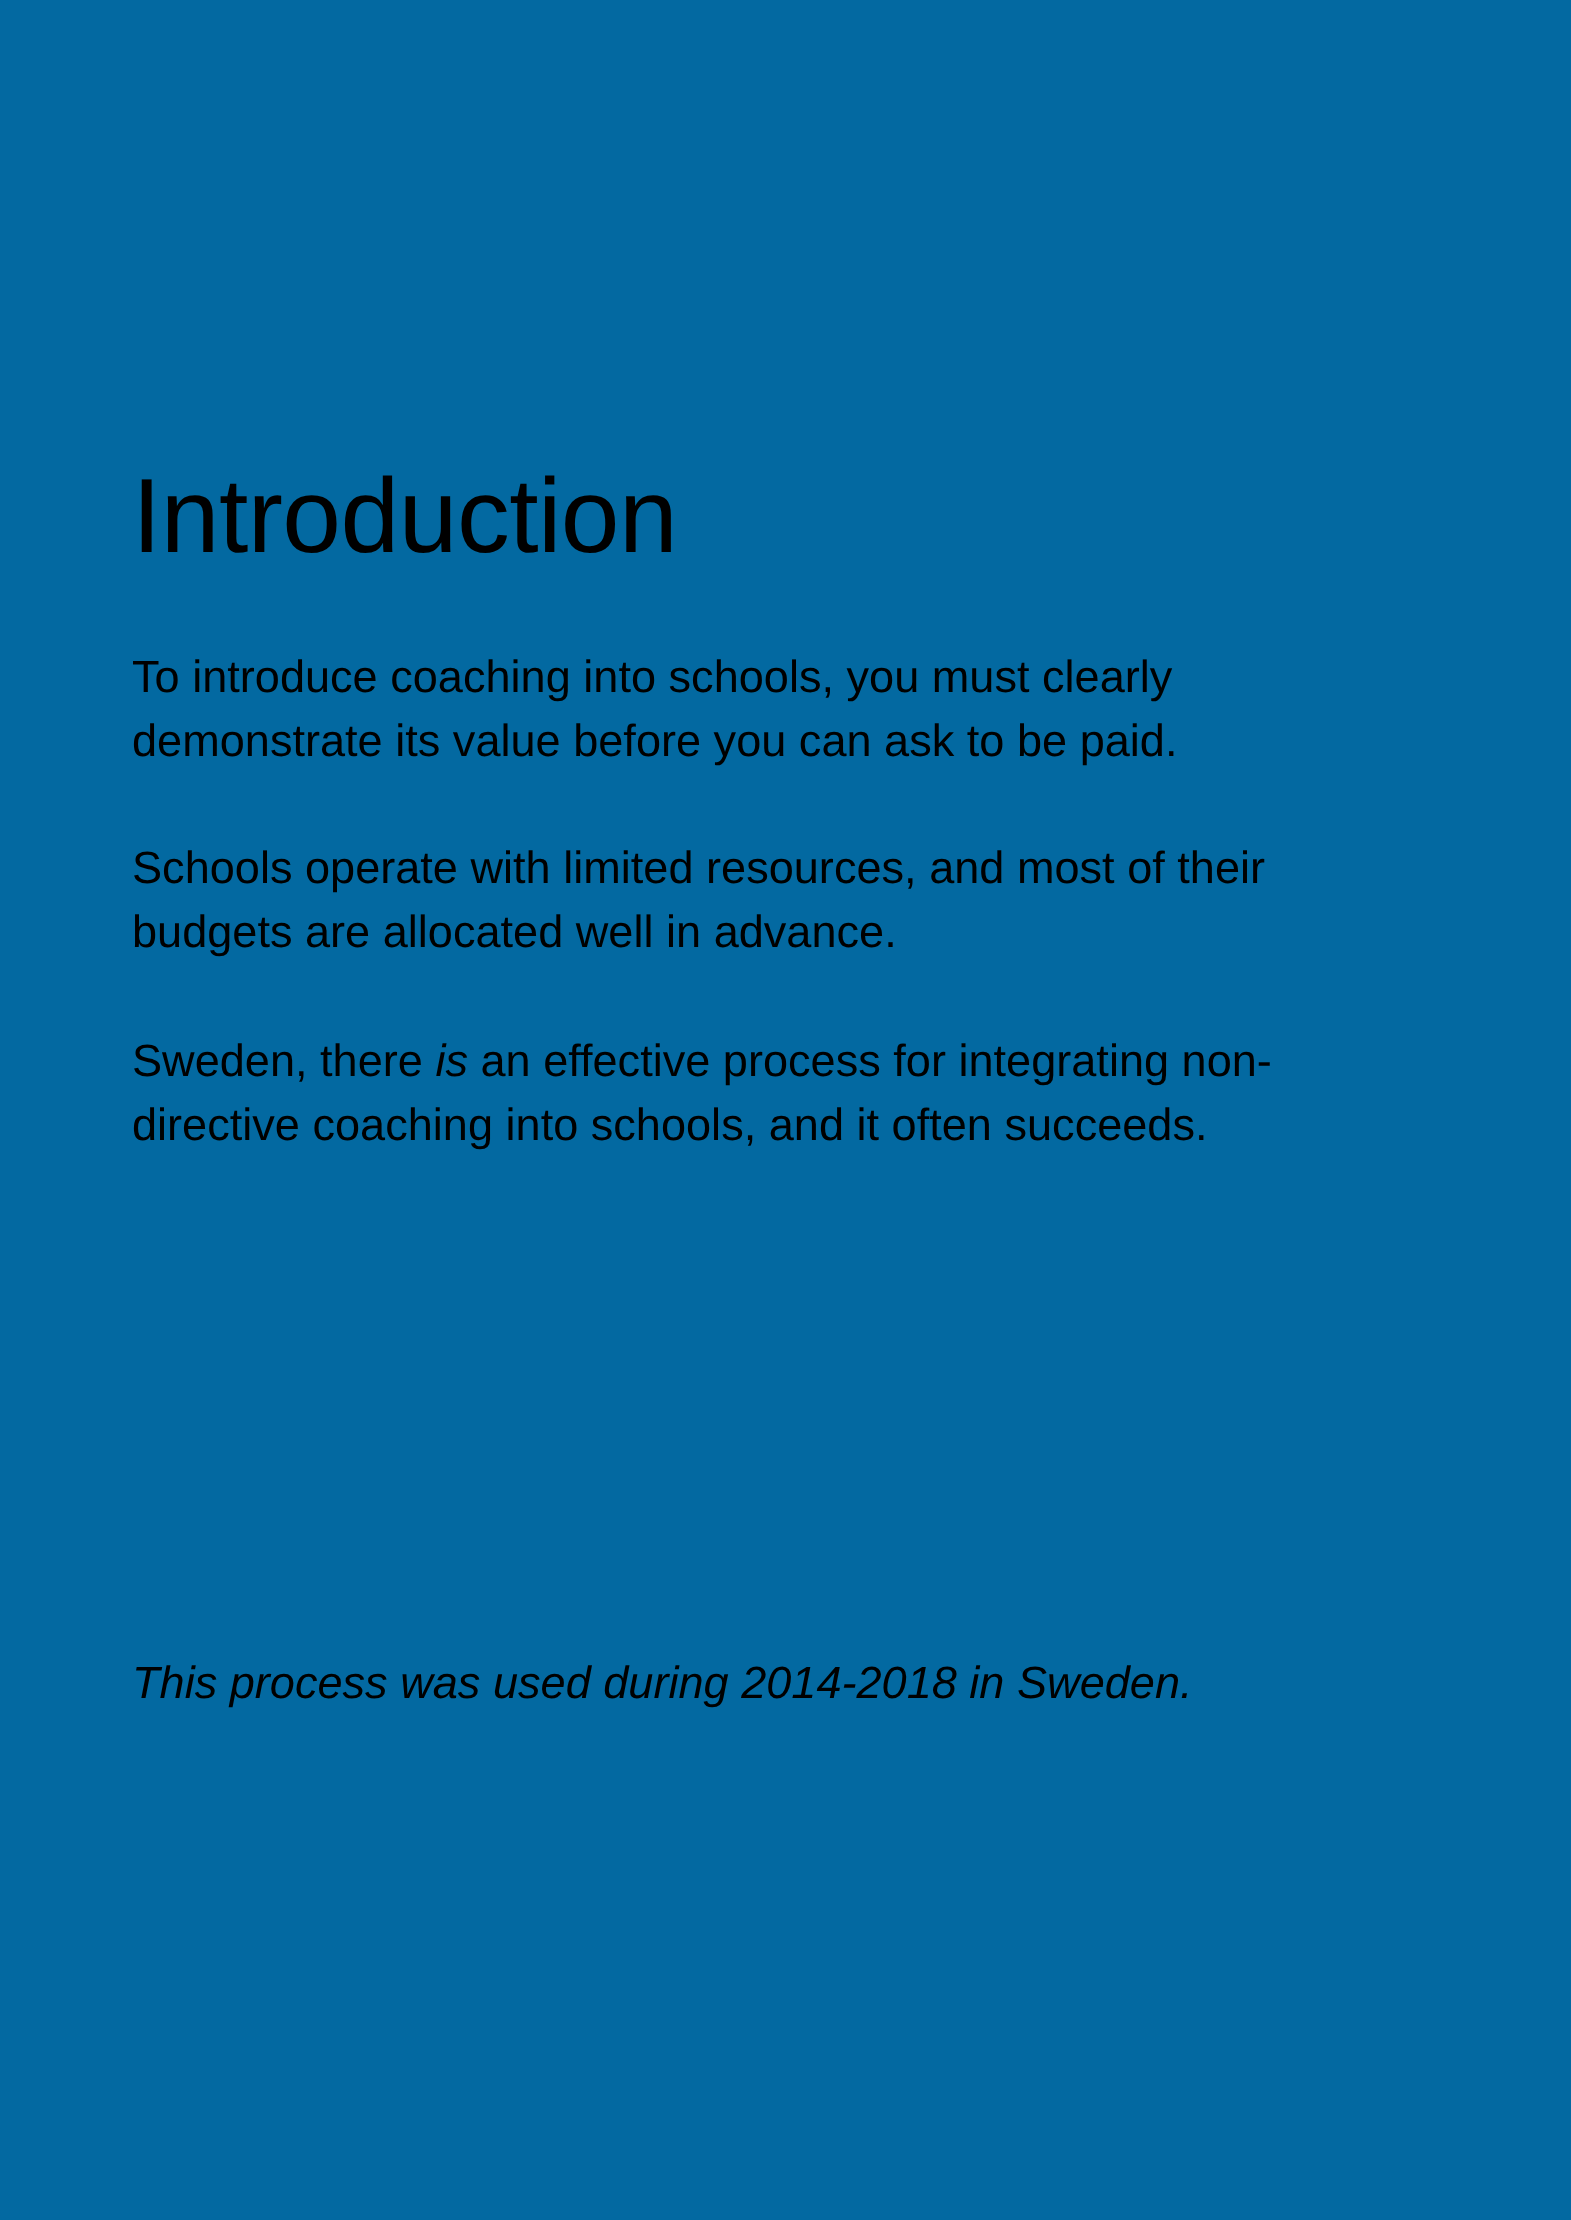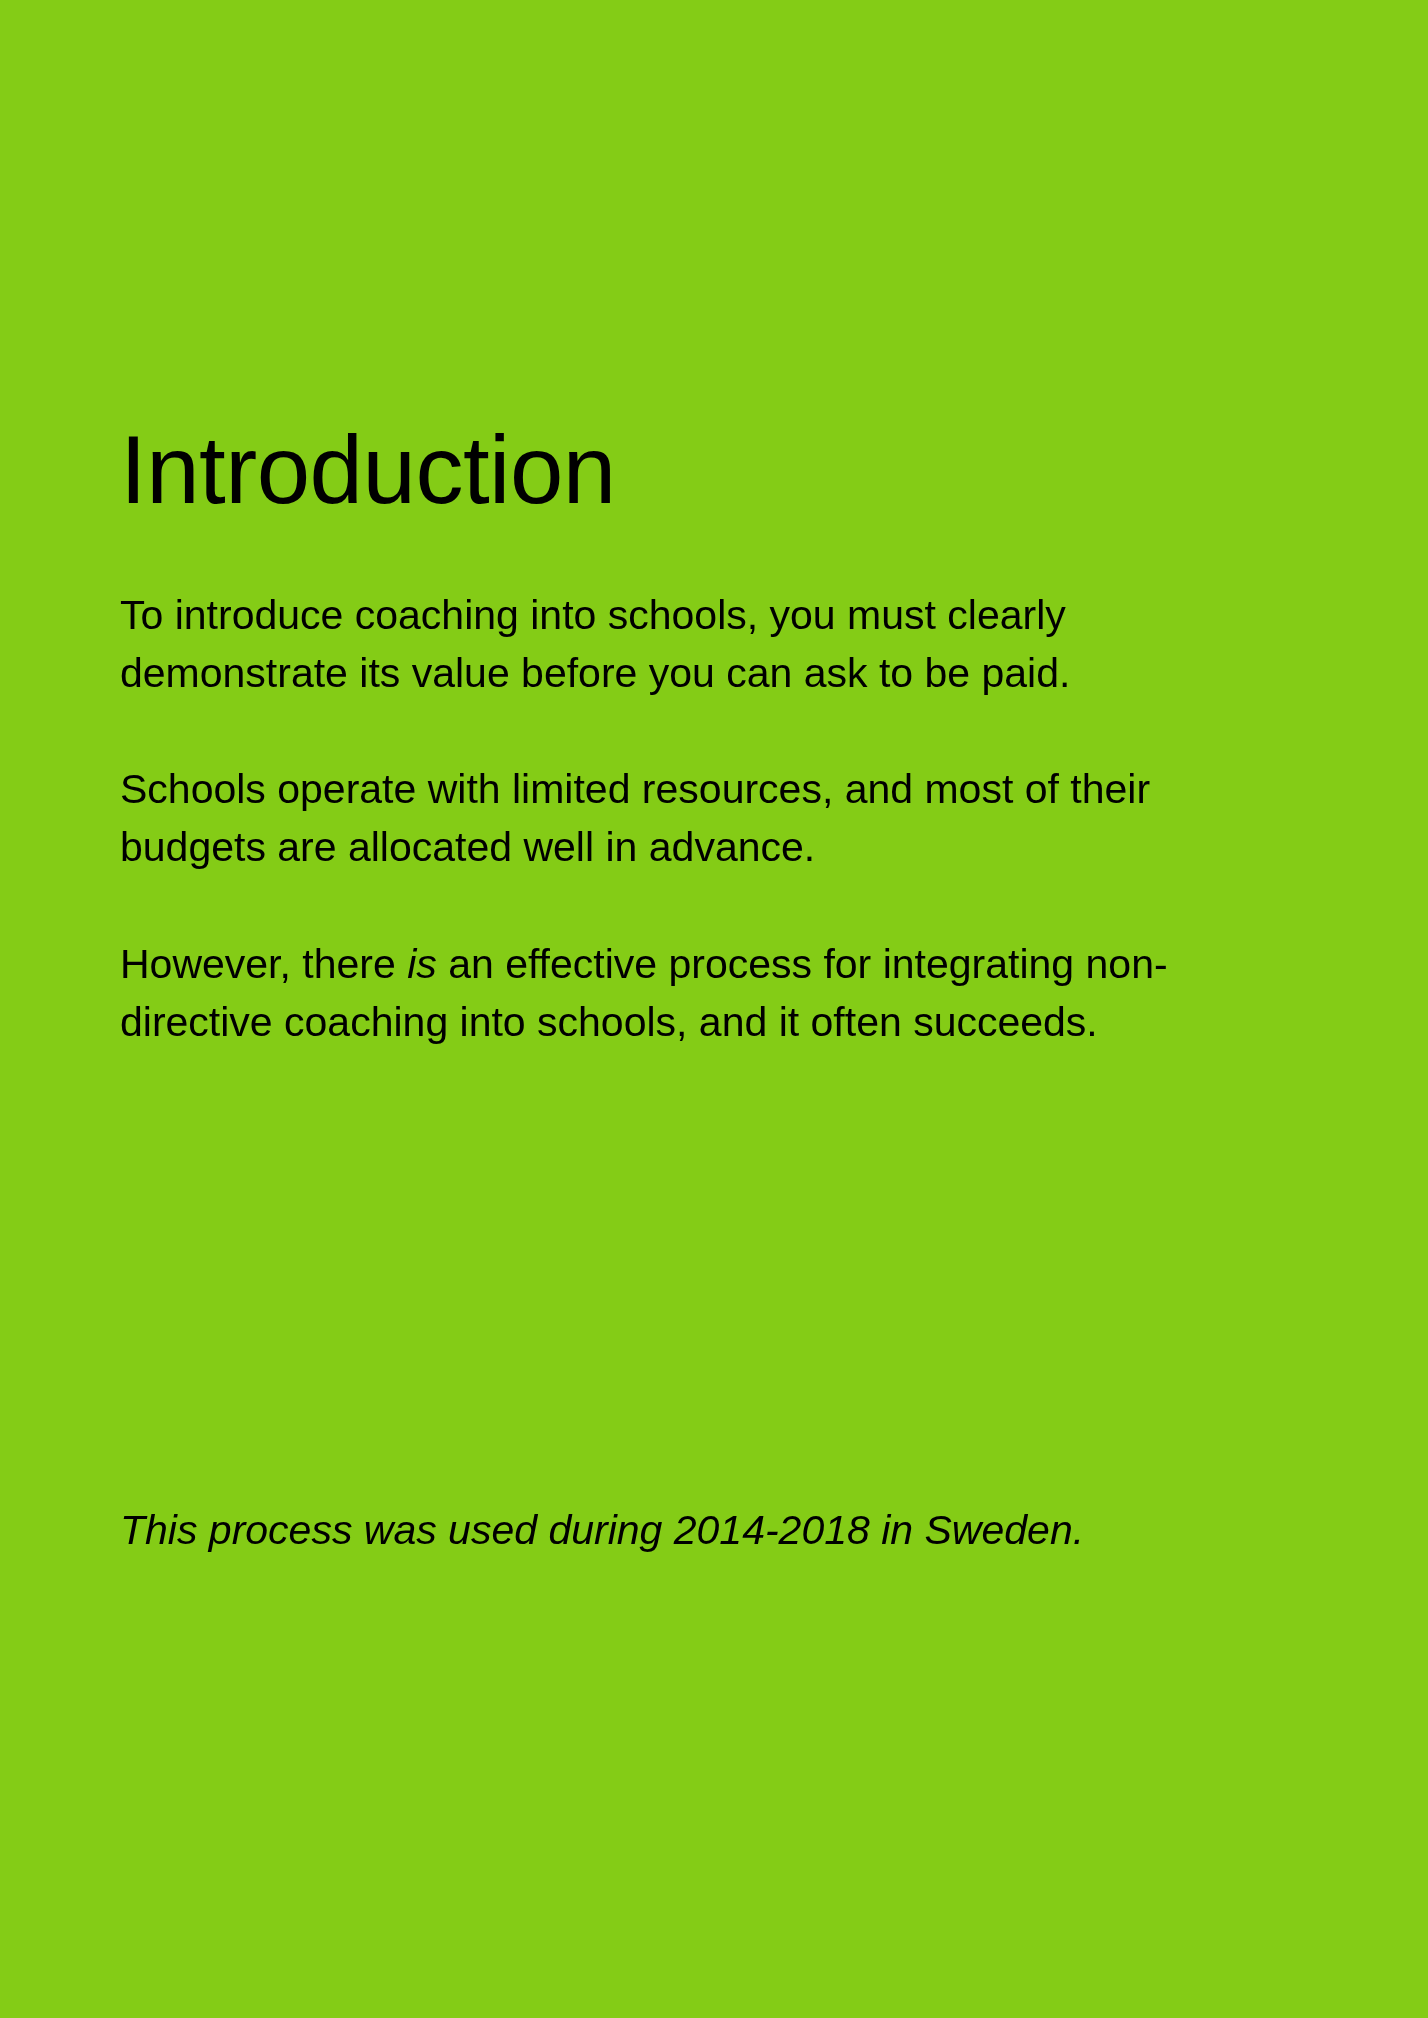--- a/index.html
+++ b/index.html
@@ -13,21 +13,21 @@
     font-family: "Liberation Sans", sans-serif;
     color: #000000;
     -webkit-font-smoothing: antialiased;
     overflow: hidden;
   }
 
   .page {
     position: relative;
     width: 1428px;
     height: 2018px;
-    background: #84cc16;
+    background: #0369a1;
     box-sizing: border-box;
   }
 
   .page-title {
     position: absolute;
     left: 120px;
     top: 352px;
     font-size: 96px;
     line-height: 1.12;
     font-weight: 400;
@@ -76,20 +76,20 @@
 
   <div class="body-block p2">
     <p class="para">Schools operate with limited resources, and most of their budgets are allocated well in advance.</p>
   </div>
 
   <div class="body-block p1">
     <p class="para">To introduce coaching into schools, you must clearly demonstrate its value before you can ask to be paid.</p>
   </div>
 
   <div class="body-block p3">
-    <p class="para"><span>However, there </span><em class="emph">is</em><span> an effective process for integrating non-directive coaching into schools, and it often succeeds.</span></p>
+    <p class="para"><span>Sweden, there </span><em class="emph">is</em><span> an effective process for integrating non-directive coaching into schools, and it often succeeds.</span></p>
   </div>
 
   <div class="closing-block">
     <p class="para">This process was used during 2014-2018 in Sweden.</p>
   </div>
 
 </div>
 
 </body></html>

